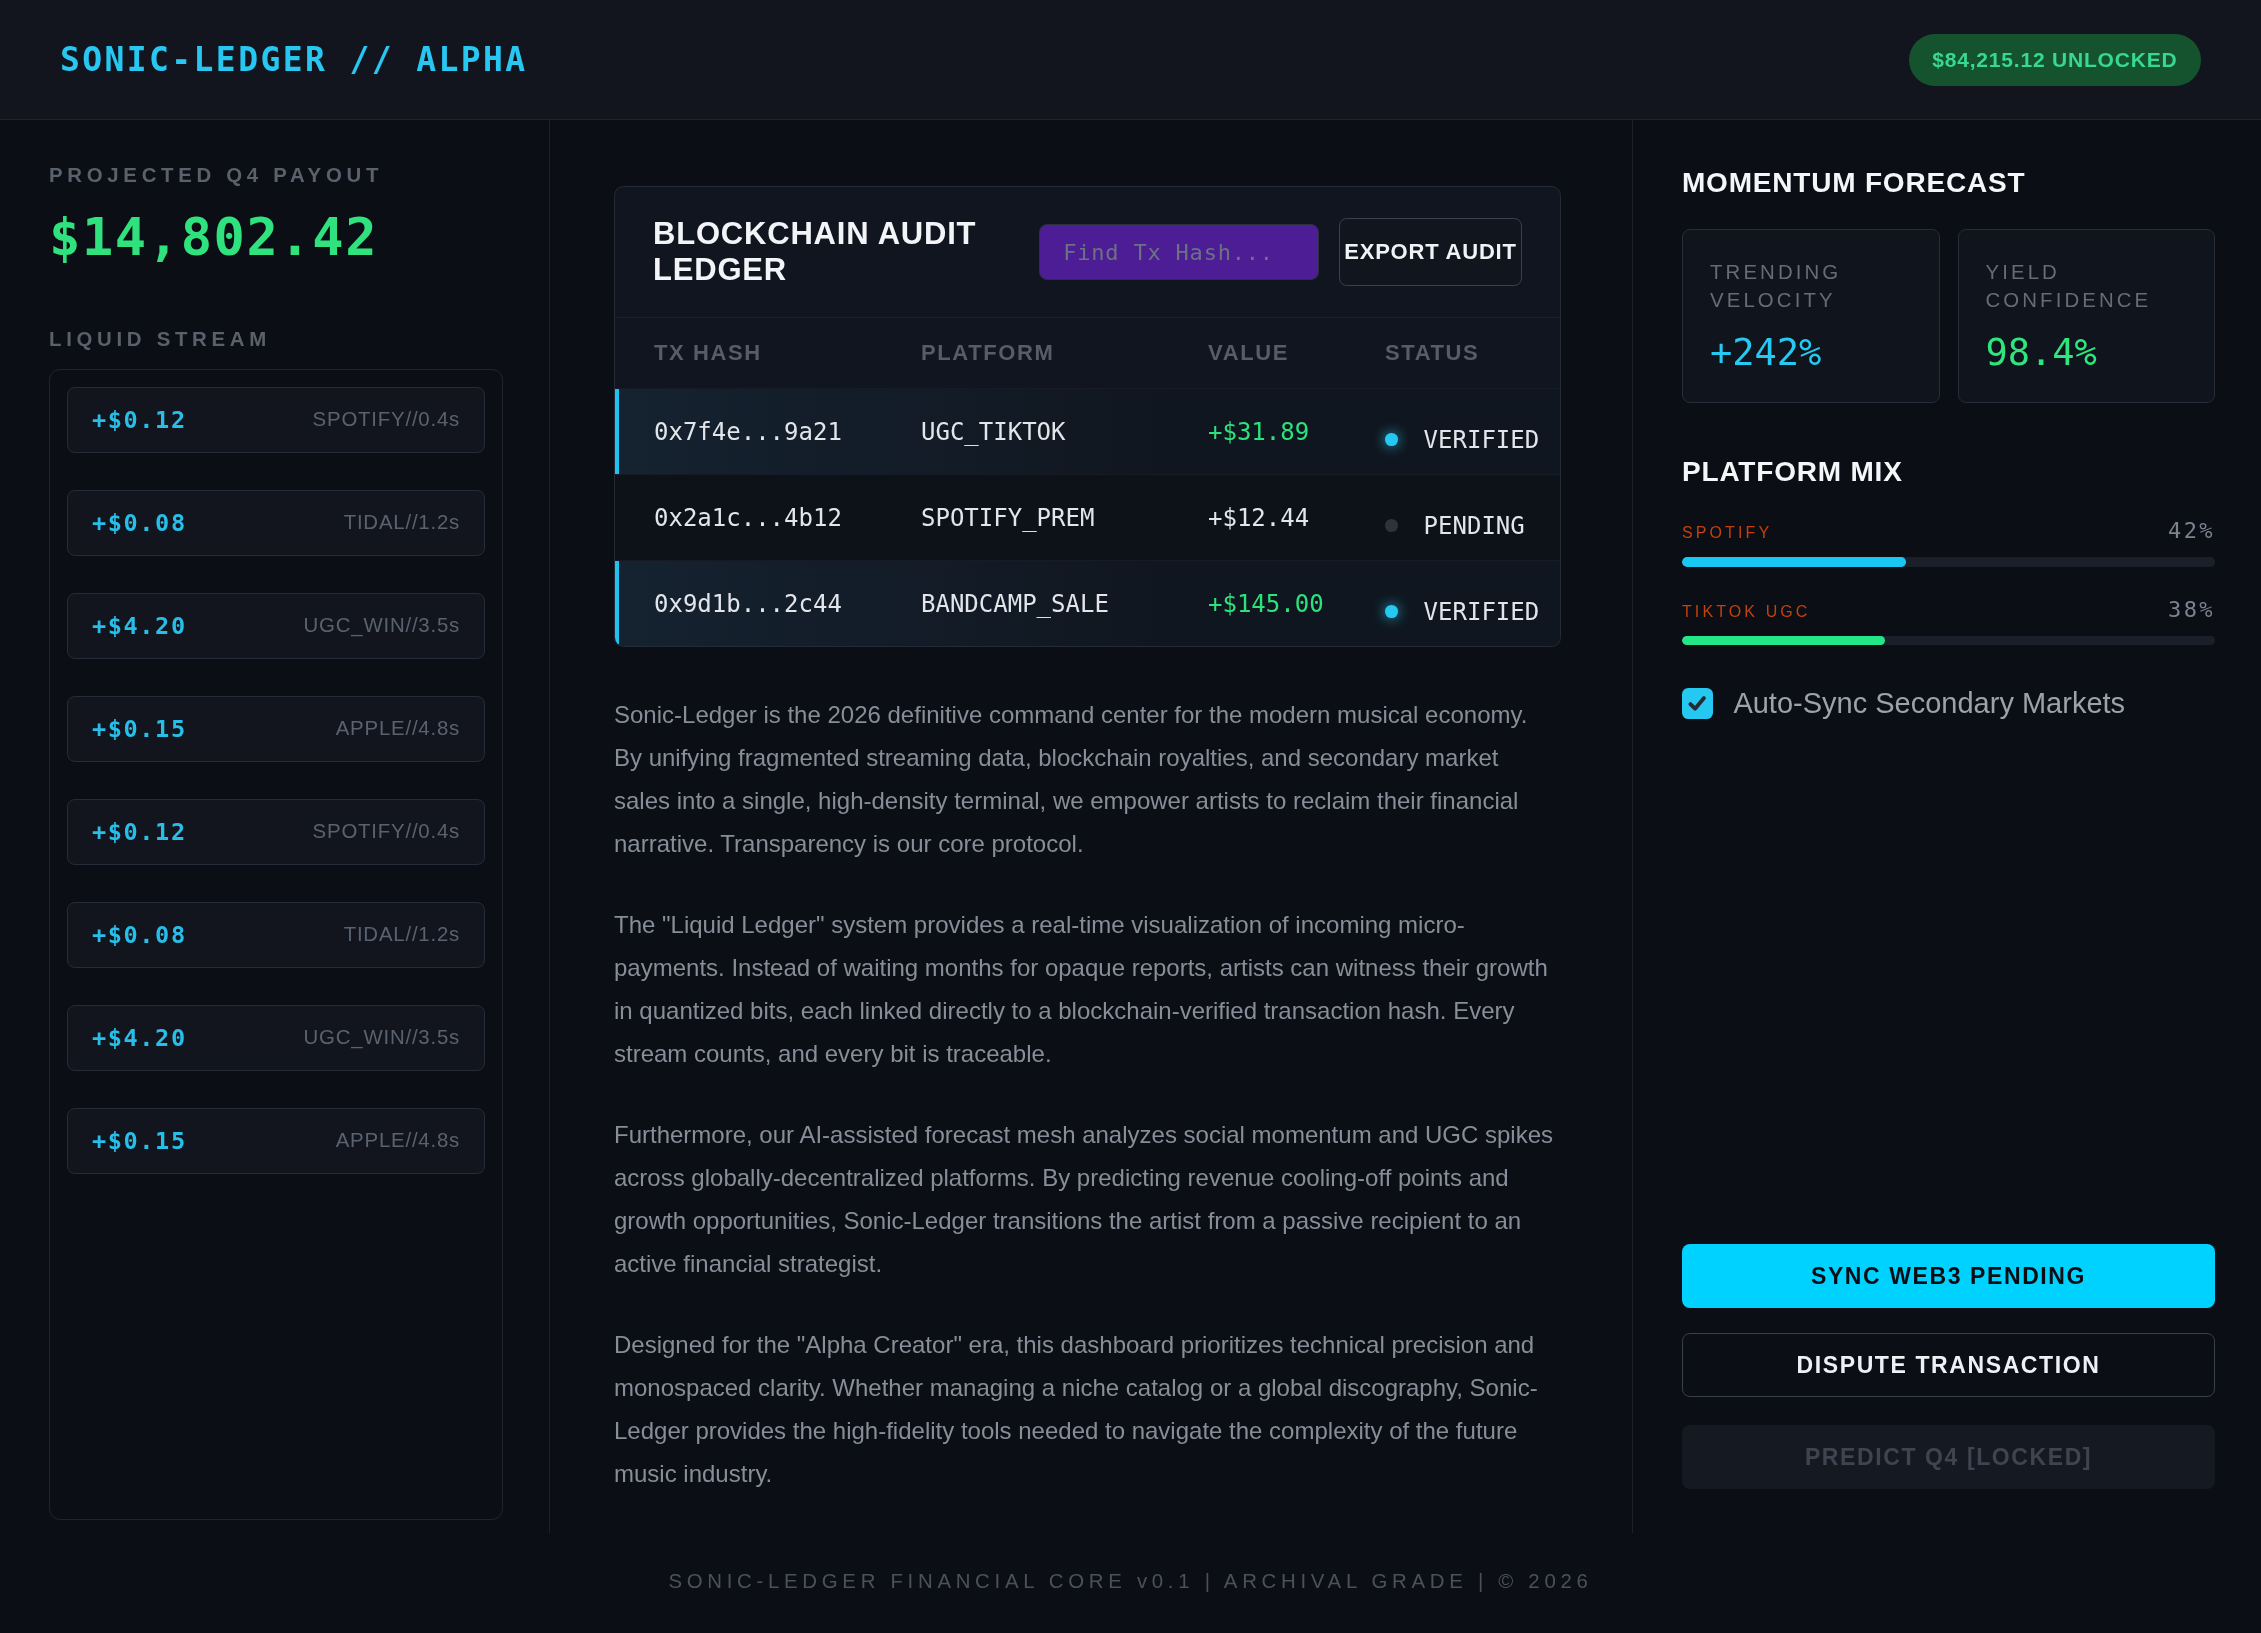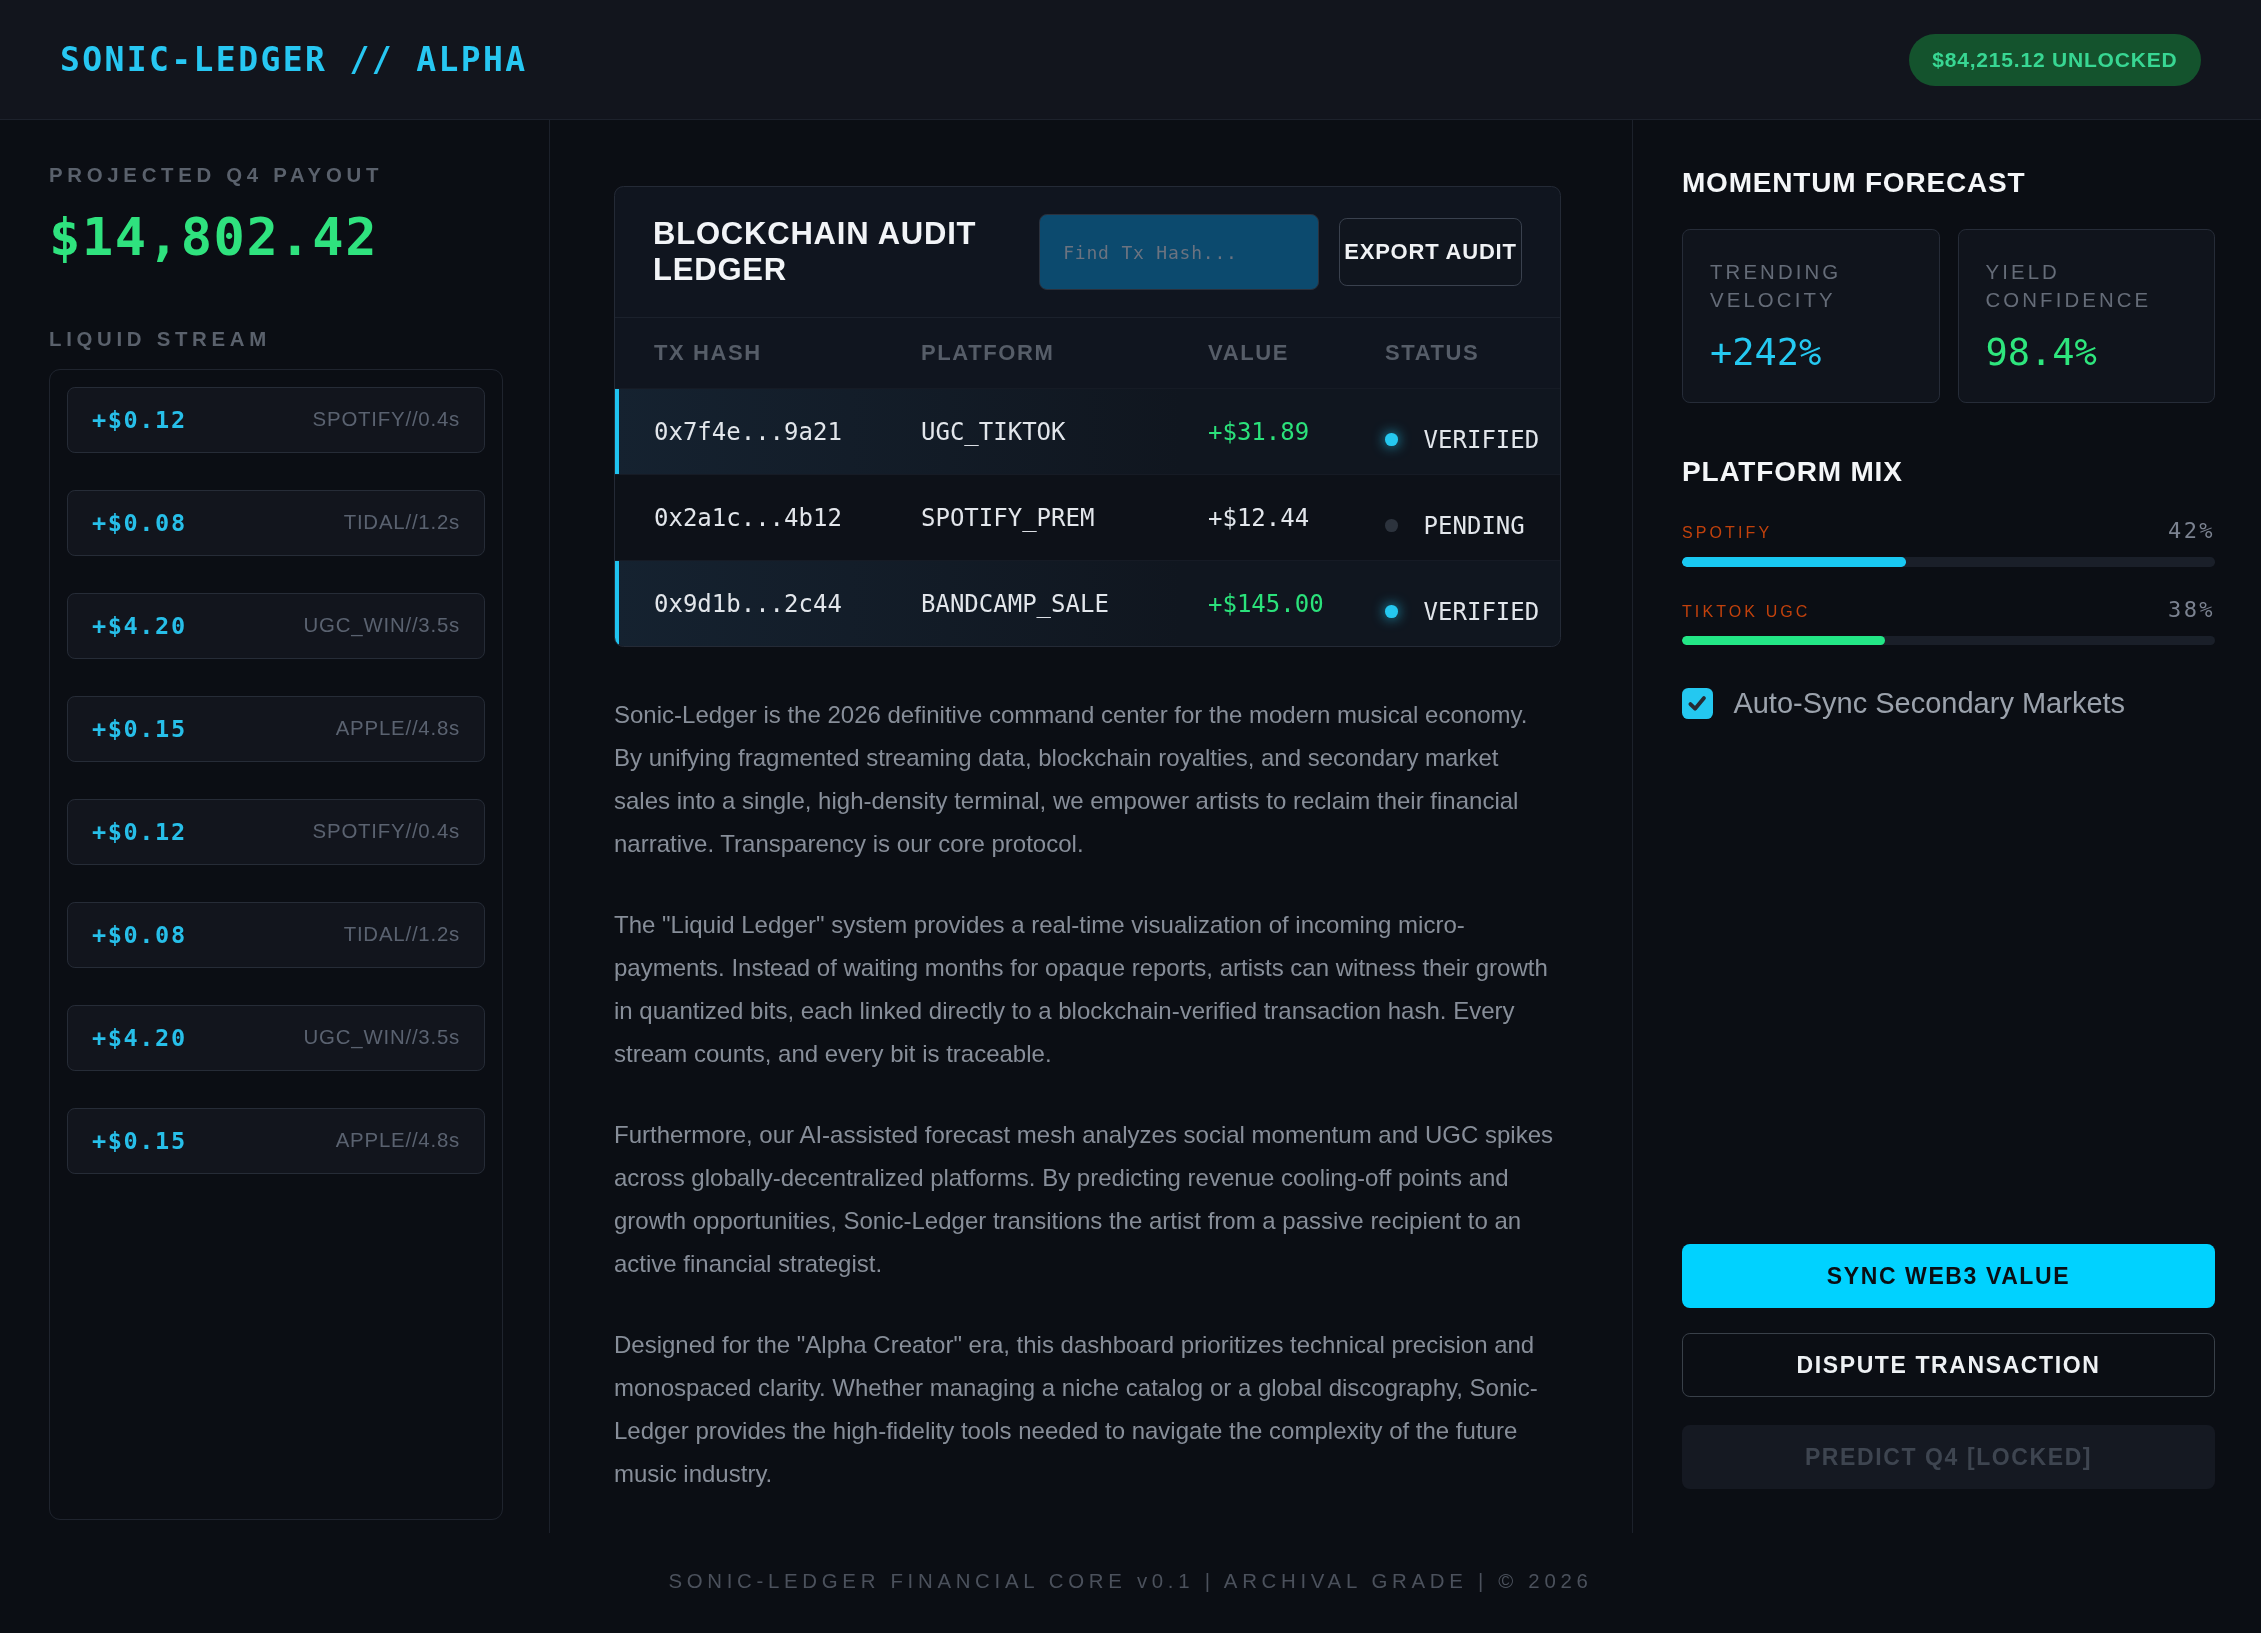--- a/index.html
+++ b/index.html
@@ -33,23 +33,23 @@
     border-radius:7.9px; display:flex; align-items:center; justify-content:space-between;
     padding:0 23.6px; }
   .stream-value { font-family:"DejaVu Sans Mono", monospace; font-weight:bold; font-size:23.6px;
     letter-spacing:1.6px; color:#27bfe9; }
   .stream-meta { font-size:20.4px; letter-spacing:0.8px; color:#5a6270; }
 
   
   .ledger-card { border:0.8px solid #242a36; border-radius:9.4px; background:#10151f; overflow:hidden; }
   .ledger-head { height:130px; display:flex; align-items:center; padding:0 38px; }
   .ledger-title { flex:1; color:#f2f4f7; font-weight:bold; font-size:31px; letter-spacing:0.8px; }
-  .tx-search { width:280px; height:76px; margin-right:20.4px; background:#0c4a6e;
+  .tx-search { width:280px; height:56px; margin-right:20.4px; background:#4c1d95;
     border:0.8px solid #2b313d; border-radius:7.9px; padding:0 23.6px; color:#aab1bc;
-    font-family:"DejaVu Sans Mono", monospace; font-size:18px; letter-spacing:0.8px; outline:none; }
+    font-family:"DejaVu Sans Mono", monospace; font-size:22px; letter-spacing:0.8px; outline:none; }
   .tx-search::placeholder { color:#6b7380; }
   .export-btn { width:183px; height:68px; background:#10151e; border:0.8px solid #3a414e;
     border-radius:7.9px; color:#f0f2f5; font-weight:bold; font-size:22px; letter-spacing:0.8px;
     cursor:pointer; }
   .tbl-head { height:71px; border-top:0.8px solid #1b212c; display:grid;
     grid-template-columns:267px 287px 177px 1fr; align-items:center; padding-left:39px;
     color:#565d68; font-weight:bold; font-size:22px; letter-spacing:1.6px; }
   .tbl-row { height:86px; display:grid; grid-template-columns:267px 287px 177px 1fr;
     align-items:center; padding-left:39px; position:relative; border-top:0.8px solid #161b25;
     font-family:"DejaVu Sans Mono", monospace; font-size:24px; color:#e2e6eb; }
@@ -248,21 +248,21 @@
     <div class="checkbox-row">
       <span class="checkbox">
         <svg viewBox="0 0 24 24" fill="none" stroke="#262b33" stroke-width="4.5" stroke-linecap="round" stroke-linejoin="round">
             <polyline points="4,13 9.5,18.5 20,6"></polyline>
           </svg>
       </span>
       <span class="checkbox-label">Auto-Sync Secondary Markets</span>
     </div>
 
     <div class="btn-stack">
-      <button class="btn btn-sync">SYNC WEB3 VALUE</button>
+      <button class="btn btn-sync">SYNC WEB3 PENDING</button>
       <button class="btn btn-dispute">DISPUTE TRANSACTION</button>
       <button class="btn btn-predict">PREDICT Q4 [LOCKED]</button>
     </div>
   </div>
 </div>
 
 <div class="footer">
   <span class="footer-text">SONIC-LEDGER FINANCIAL CORE v0.1 | ARCHIVAL GRADE | © 2026</span>
 </div>
 

